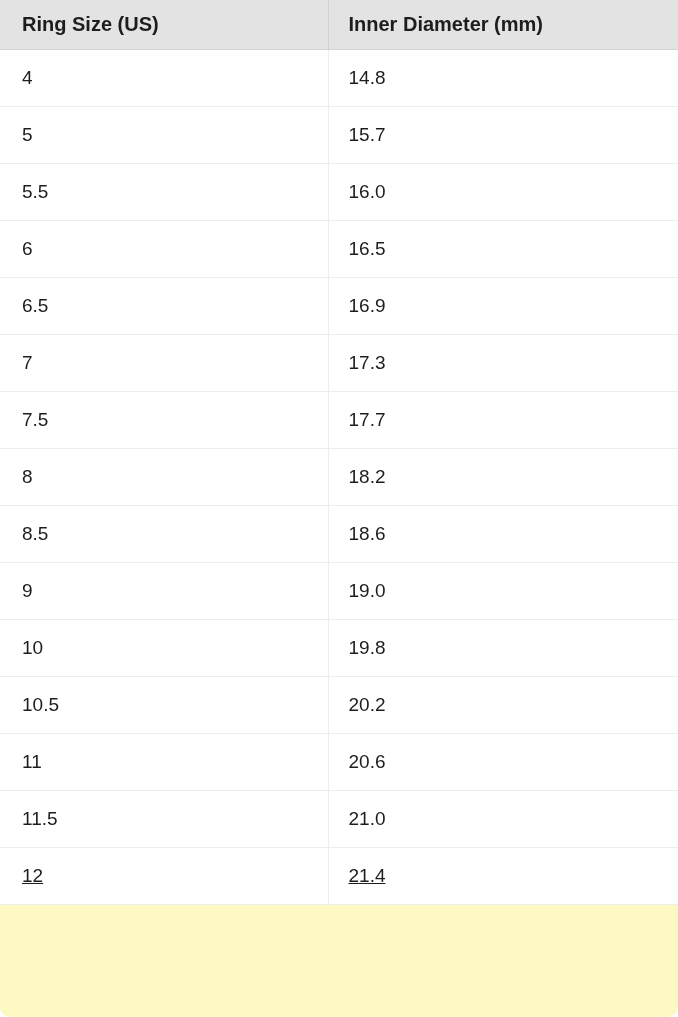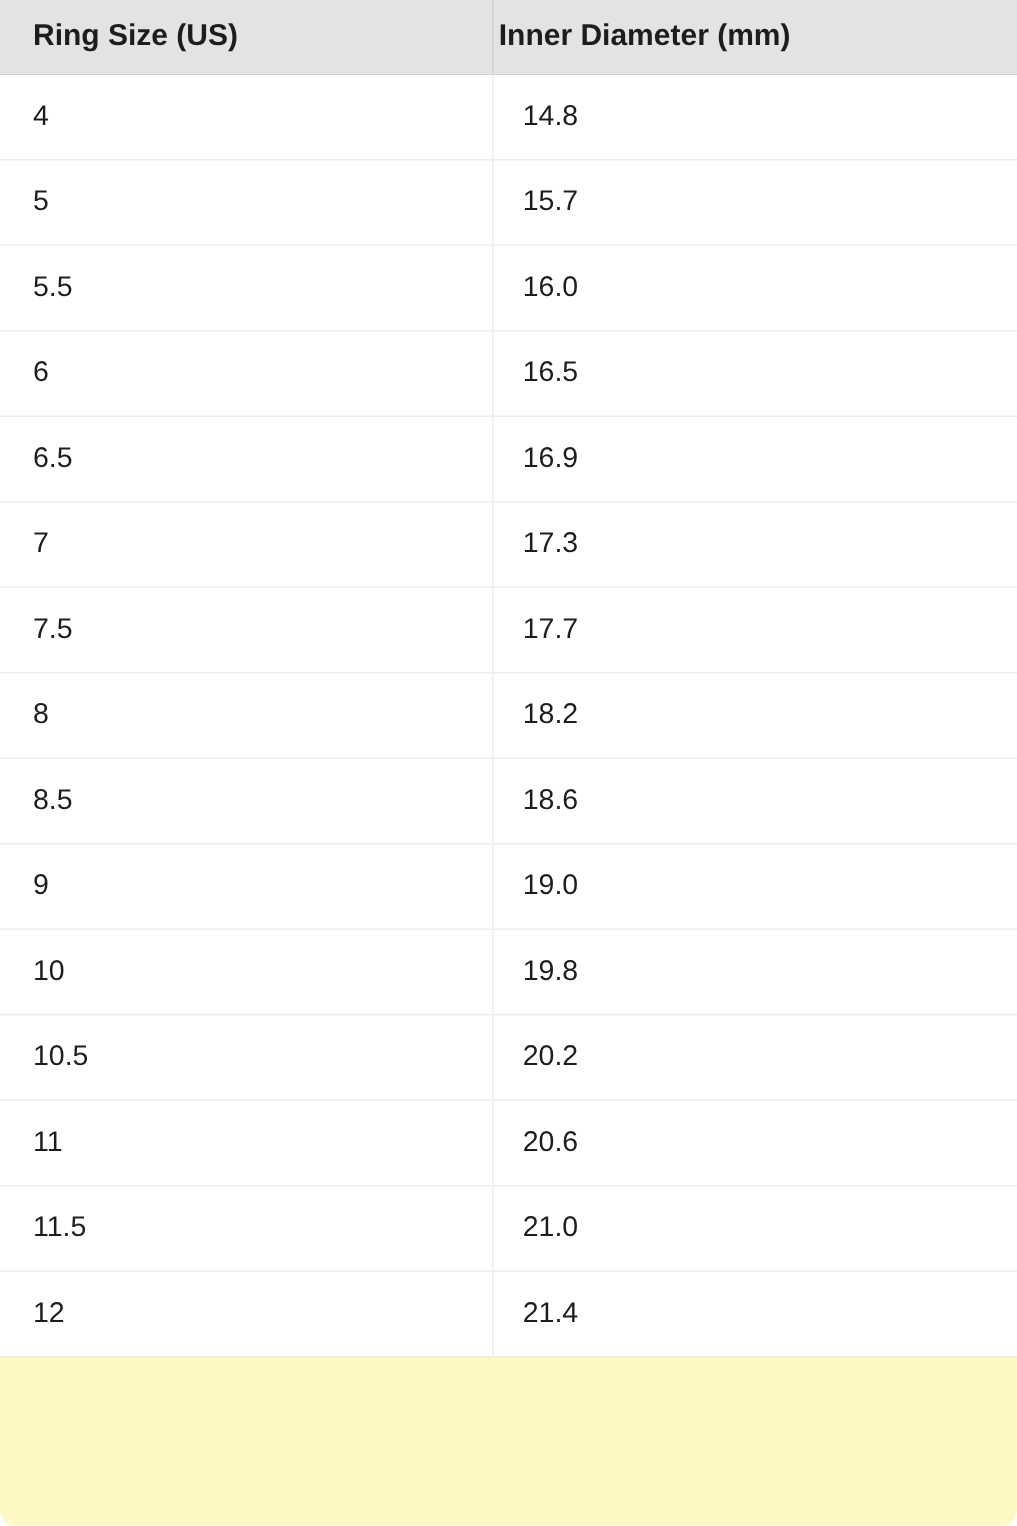--- a/index.html
+++ b/index.html
@@ -42,21 +42,21 @@
     font-size: 20px;
     font-weight: bold;
     text-align: left;
     vertical-align: middle;
     padding: 0 0 0 22px;
     border-bottom: 1px solid #d2d2d2;
     box-sizing: border-box;
     white-space: nowrap;
   }
   thead th.th-diam {
-    padding-left: 4px;
+    padding-left: 20px;
     border-left: 1px solid #d2d2d2;
   }
 
   tbody td {
     height: 57px;
     background: #ffffff;
     color: #1d1d1f;
     font-size: 19px;
     font-weight: normal;
     text-align: left;
@@ -66,20 +66,21 @@
     box-sizing: border-box;
     white-space: nowrap;
   }
   tbody td.td-diam {
     padding-left: 20px;
     border-left: 1px solid #ededed;
     margin-top: 31px;
   }
   tbody tr:last-child td {
     border-bottom: 1px solid #ededed;
+    text-decoration: underline;
   }
 </style>
 </head>
 <body>
 
 <div class="table-card">
   <table class="size-table">
     <colgroup>
       <col class="col-size">
       <col class="col-diam">

